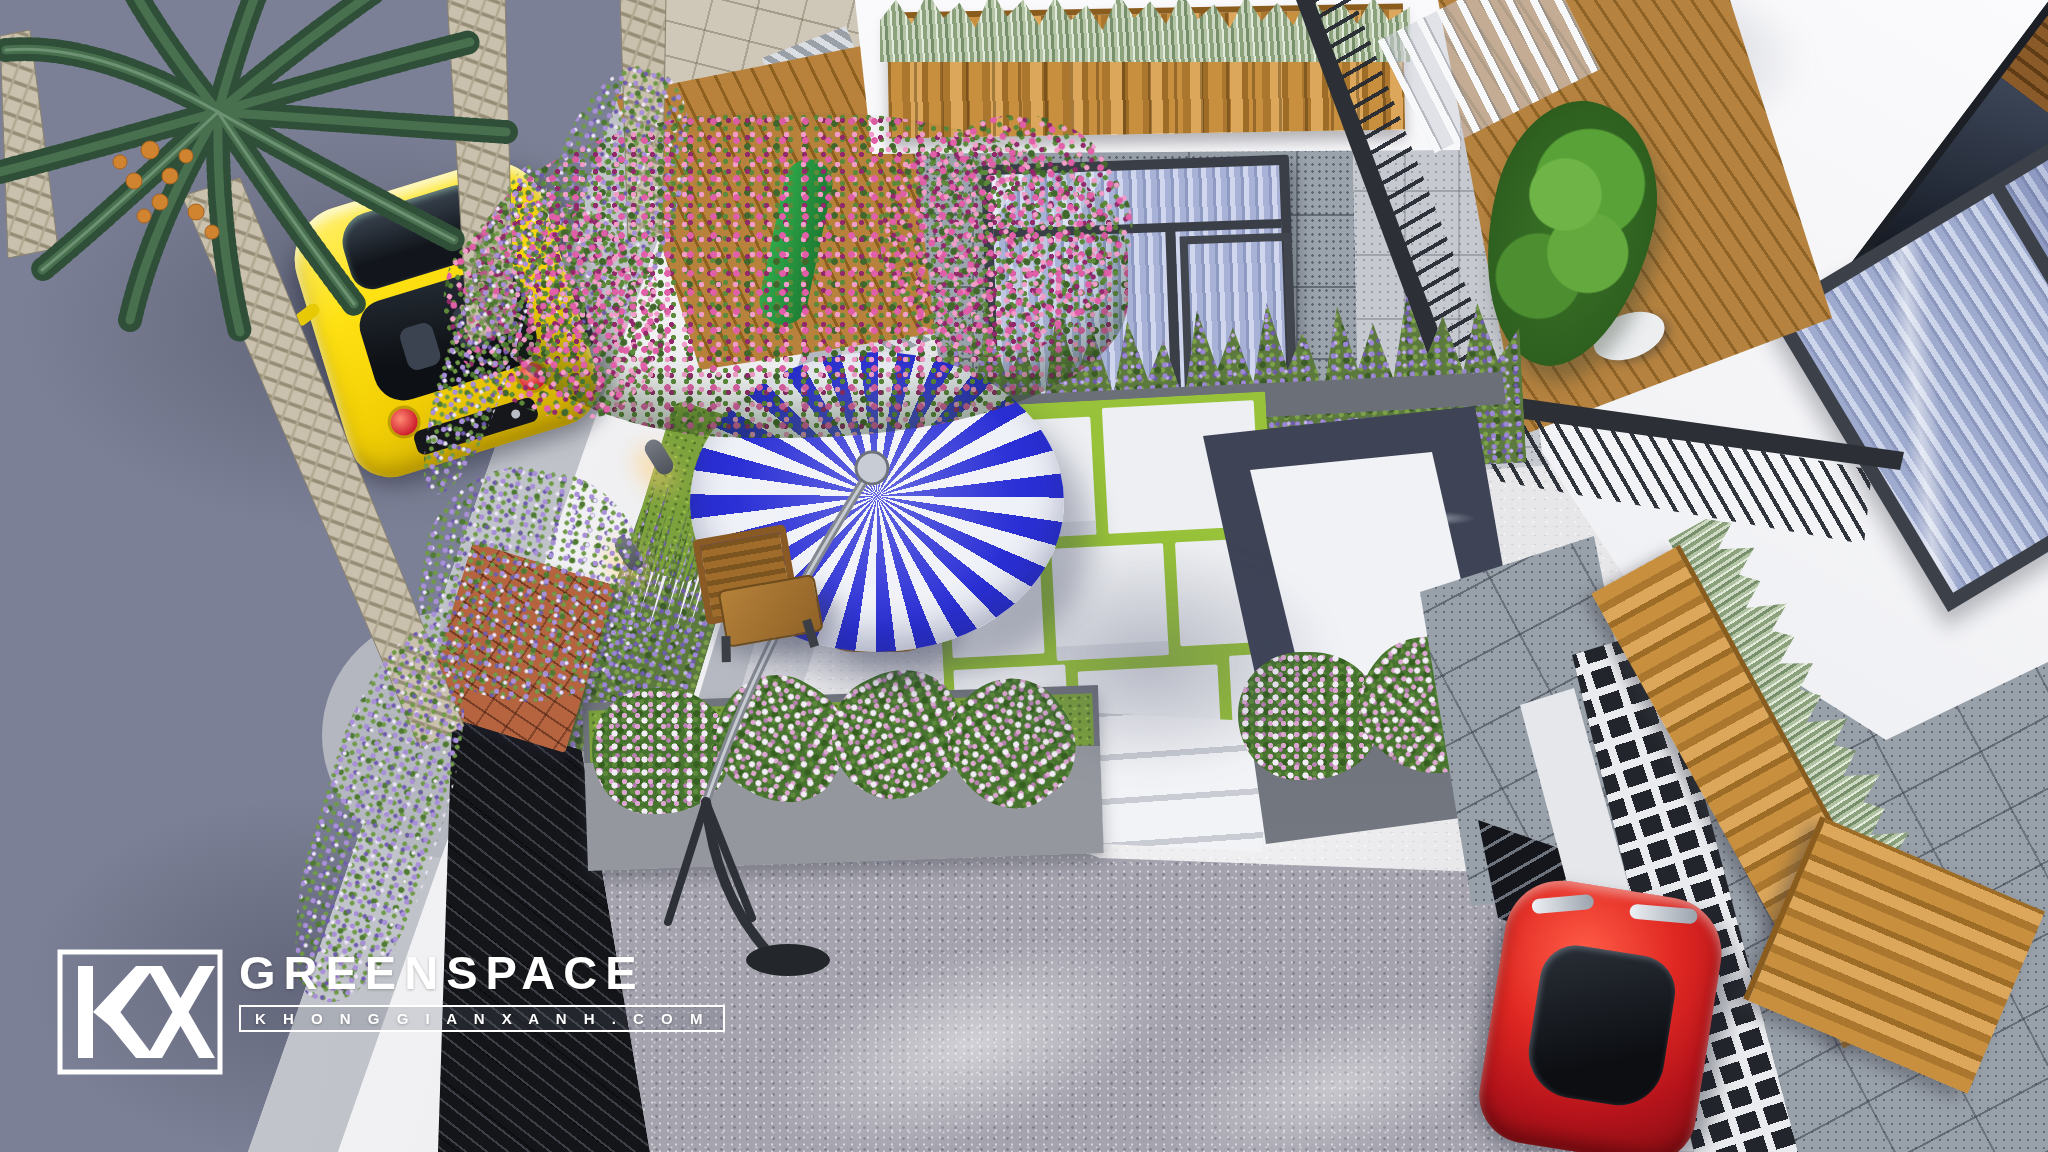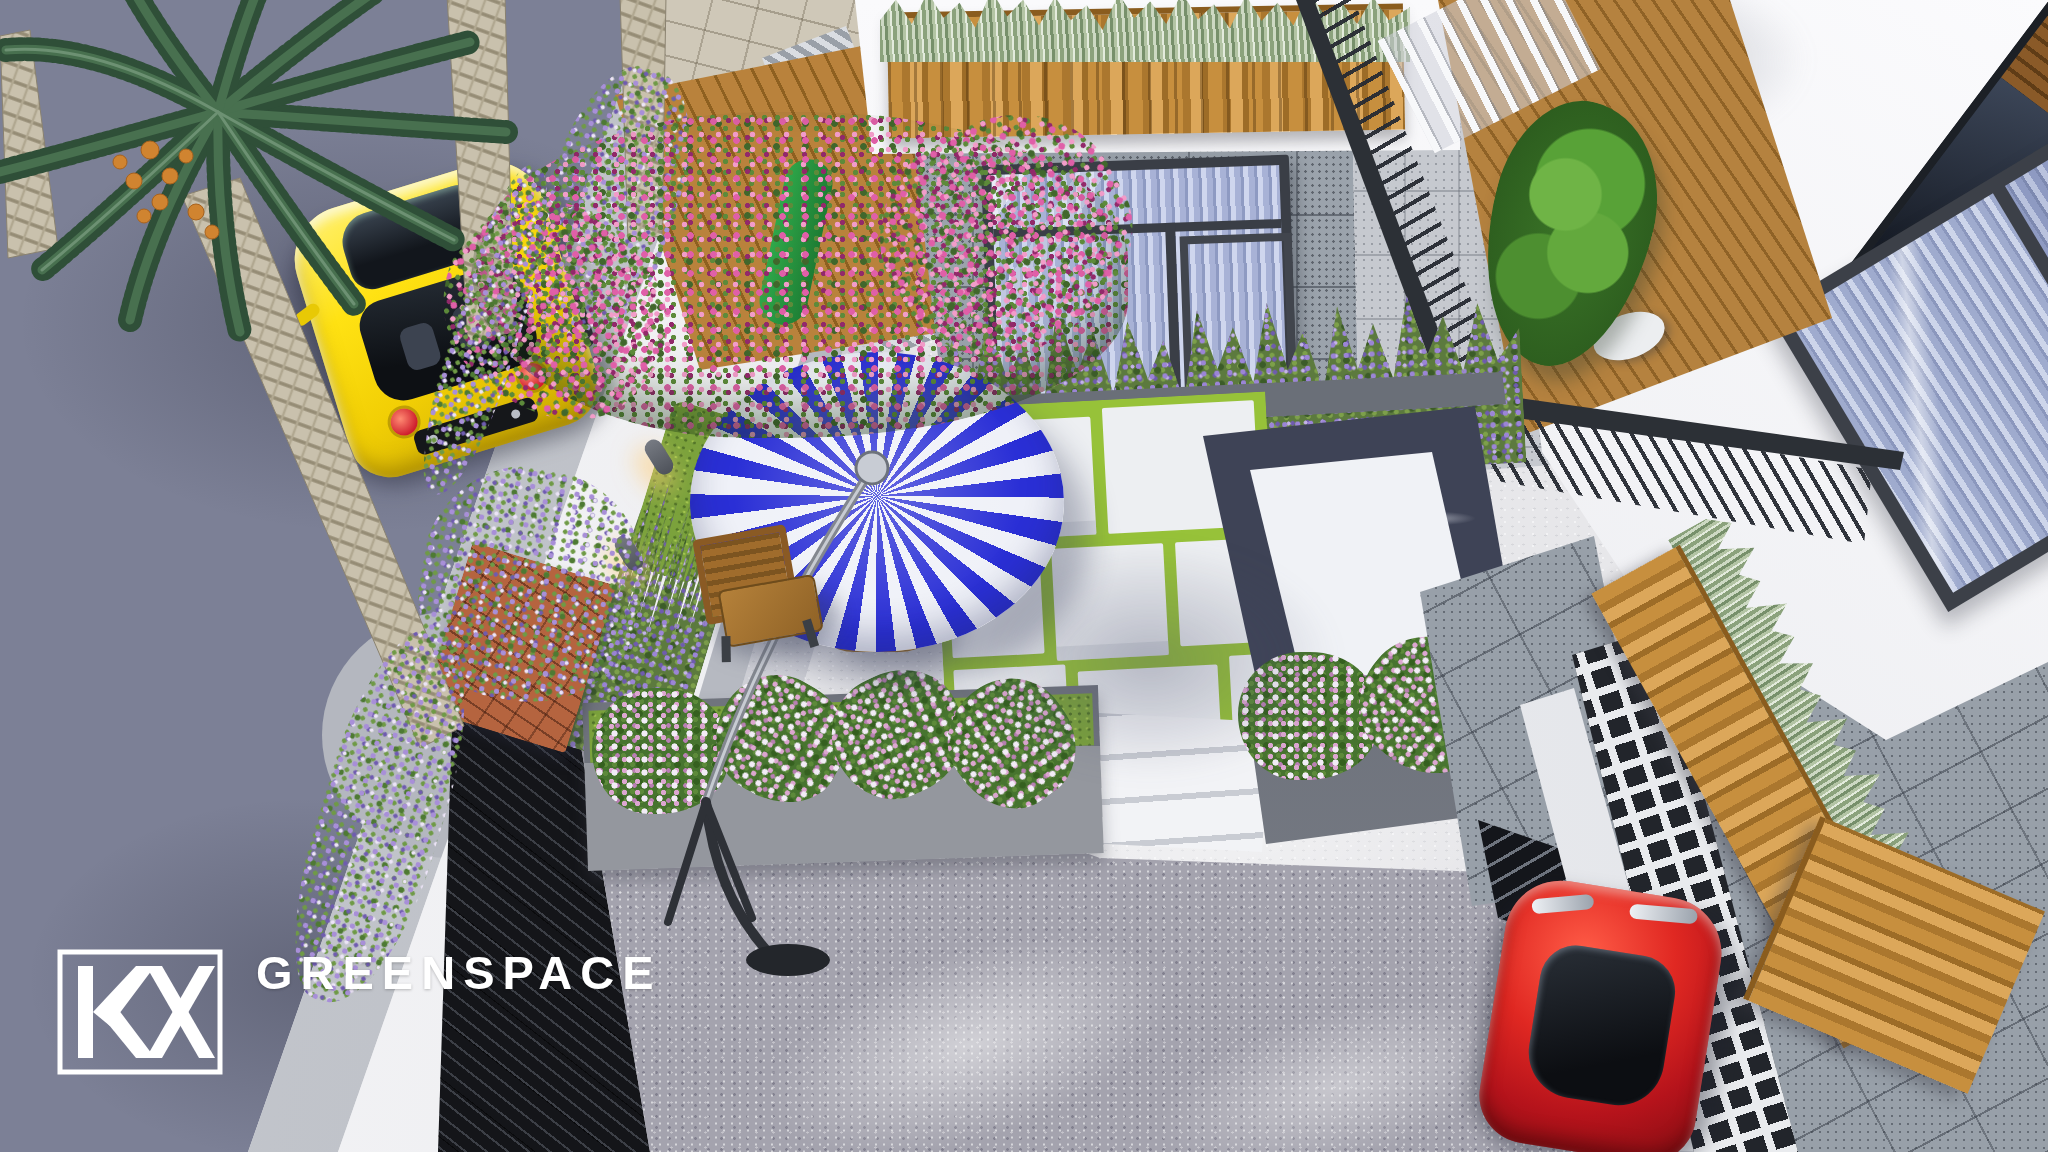--- a/index.html
+++ b/index.html
@@ -78,21 +78,21 @@
   .bars150{background:repeating-linear-gradient(150deg,rgba(38,42,50,.95) 0 4px,rgba(38,42,50,0) 4px 16px)}
   .bars60{background:repeating-linear-gradient(60deg,rgba(38,42,50,.95) 0 4px,rgba(38,42,50,0) 4px 15px)}
   .curtain{background:repeating-linear-gradient(90deg,#cfd6ee 0 5px,#a8b2d6 5px 11px,#8e9ac2 11px 14px)}
   .soft{filter:blur(10px)}
   
   .canopy{border-radius:50%;
     background-image:radial-gradient(circle at 50% 46%,rgba(255,255,255,.28),rgba(255,255,255,0) 58%),
       repeating-conic-gradient(from 8deg at 50% 48%,#2a2fd6 0deg 7.5deg,#eff1f8 7.5deg 15deg);
     box-shadow:inset 0 -16px 34px rgba(28,32,80,.3),26px 34px 30px rgba(45,50,80,.32)}
   
-  .logo{color:#fff;display:flex;align-items:flex-start;gap:32px;
+  .logo{color:#fff;display:flex;align-items:flex-start;gap:15px;
     text-shadow:0 1px 3px rgba(0,0,0,.25)}
   .brand{font-size:47px;font-weight:700;letter-spacing:8px;line-height:1.05;white-space:nowrap}
   .tagline{font-size:19px;font-weight:700;letter-spacing:4.2px;margin-top:4px;white-space:nowrap}
   .website{display:inline-block;border:2px solid #fff;padding:3px 14px;margin-top:8px;
     font-size:15px;font-weight:700;letter-spacing:6.5px;background:rgba(95,100,118,.22);white-space:nowrap}
 </style>
 </head>
 <body>
 
 <div class="scene nf">
@@ -450,16 +450,17 @@
       <g fill="#ffffff">
         <polygon points="22,18 37,18 37,110 22,110"></polygon>
         <polygon points="37,64 80,18 99,18 54,78"></polygon>
         <polygon points="44,66 59,57 99,110 80,110"></polygon>
         <polygon points="90,110 143,18 159,18 106,110"></polygon>
         <polygon points="90,18 106,18 159,110 143,110"></polygon>
       </g>
     </svg>
     <div>
       <div class="brand">GREENSPACE</div>
+      <div class="website">K H O N G G I A N X A N H . C O M</div>
     </div>
   </div>
 
 </div>
 
 </body></html>

